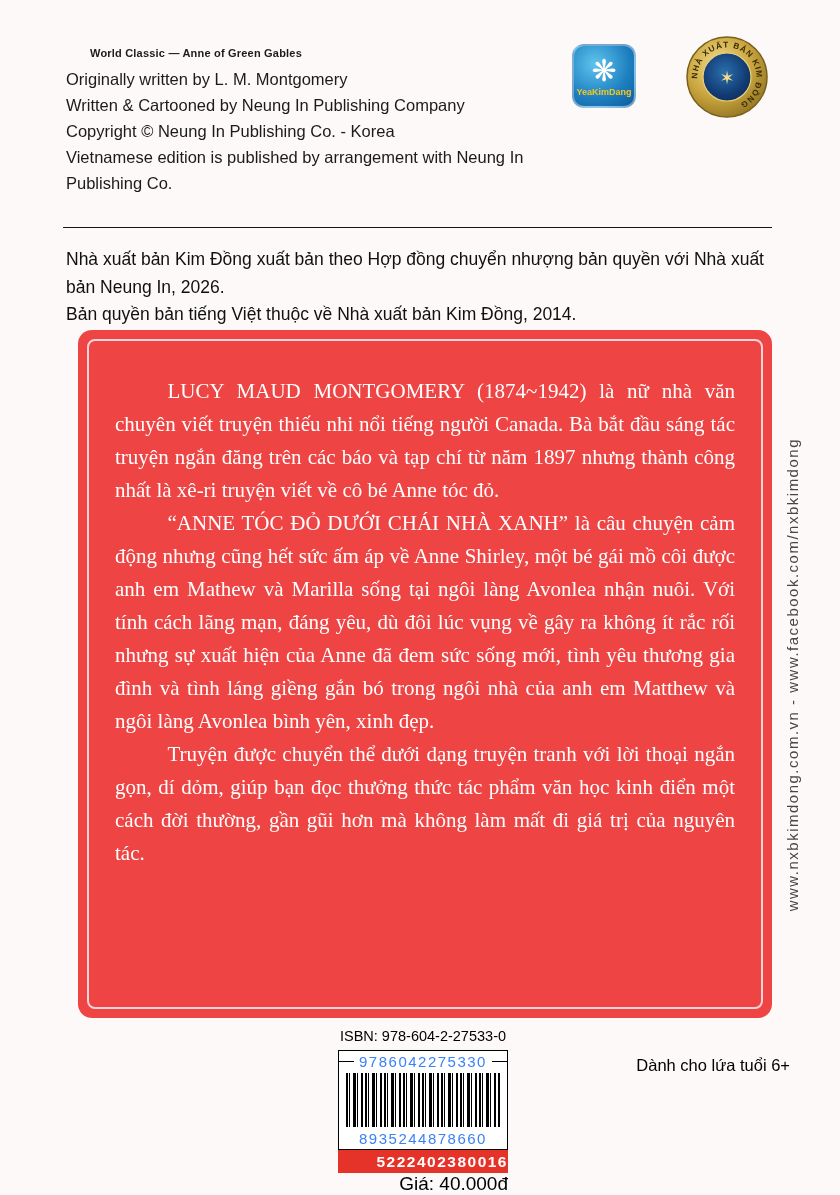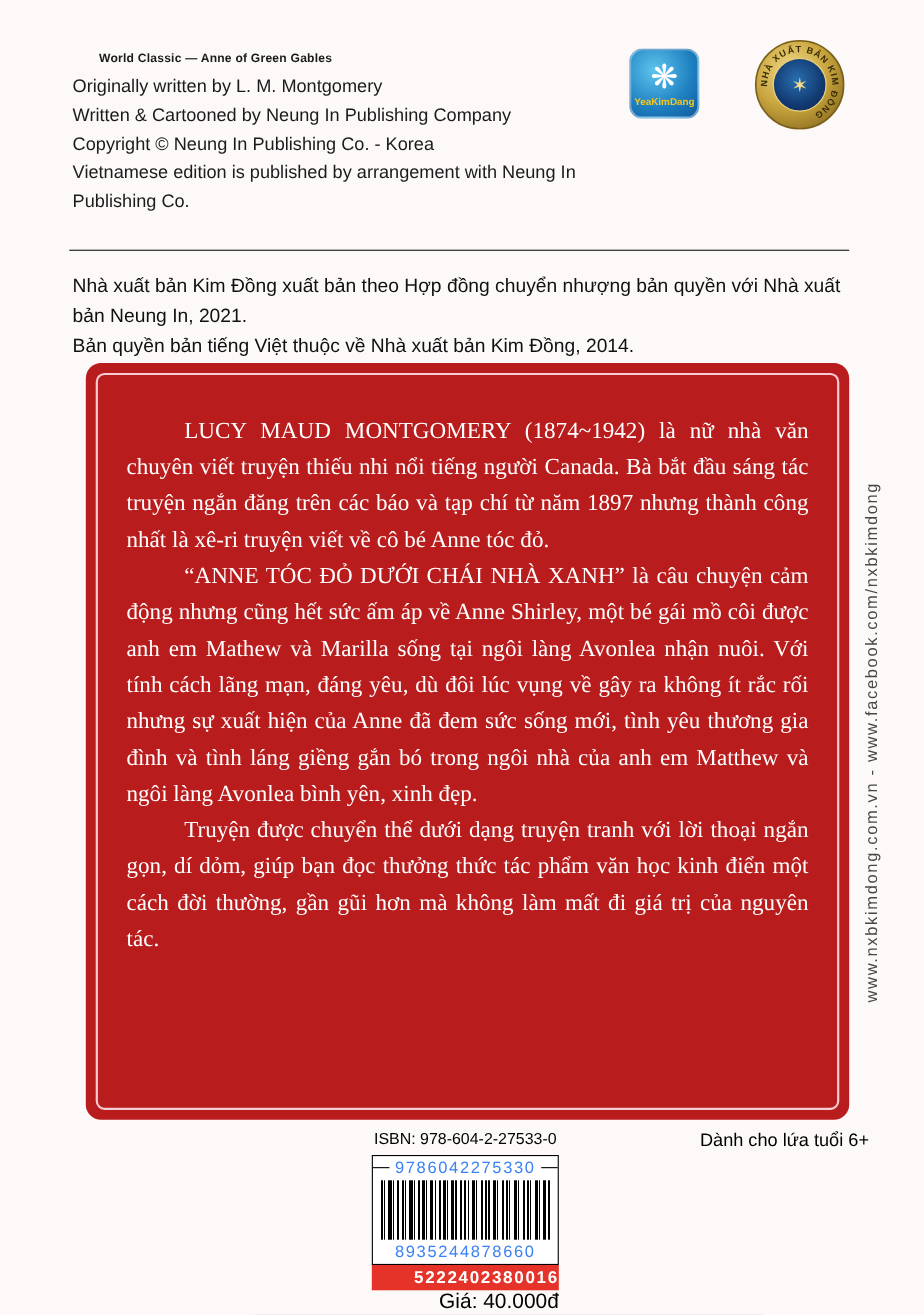--- a/index.html
+++ b/index.html
@@ -22,32 +22,32 @@
   .logo-yea .glyph{color:#fff;font-size:30px;line-height:32px;}
   .logo-yea .label{color:#f6c81e;font-size:9px;font-weight:bold;line-height:10px;}
   .logo-seal{position:absolute;left:686px;top:36px;width:82px;height:82px;}
   
   .divider{position:absolute;left:63px;top:227px;width:709px;border-top:1.7px solid #151515;}
   
   .notice{position:absolute;left:66px;top:246px;width:706px;font-size:17.5px;line-height:27.5px;color:#101010;}
   .notice p{margin:0;}
   
   .pink-box{position:absolute;left:78px;top:330px;width:694px;height:688px;
-    background:#b91c1c;border-radius:14px;box-sizing:border-box;padding:9px;}
+    background:#ef4444;border-radius:14px;box-sizing:border-box;padding:9px;}
   .pink-box-inner{width:100%;height:100%;box-sizing:border-box;border:2px solid rgba(255,235,243,.85);
     border-radius:8px;padding:34px 26px;color:#fff;
     font-family:"Liberation Serif","DejaVu Serif",serif;font-size:21px;line-height:33px;text-align:justify;}
   .pink-box-inner p{margin:0;text-indent:2.5em;}
   
   .vertical-sites{position:absolute;left:784px;top:438px;
     writing-mode:vertical-rl;transform:rotate(180deg);
     font-size:15px;letter-spacing:1.5px;color:#474747;white-space:nowrap;}
   
   .isbn-label{position:absolute;left:338px;top:1028px;width:170px;text-align:center;font-size:14.5px;color:#000;}
-  .age{position:absolute;left:590px;top:1028px;width:200px;text-align:right;font-size:16.5px;color:#000;}
+  .age{position:absolute;left:590px;top:1056px;width:200px;text-align:right;font-size:16.5px;color:#000;}
   .barcode-box{position:absolute;left:338px;top:1050px;width:170px;height:100px;box-sizing:border-box;
     border:1.5px solid #000;background:#fff;display:flex;flex-direction:column;}
   .bc-num{position:relative;text-align:center;font-size:15px;letter-spacing:1.5px;height:21px;line-height:21px;color:#3b82f6;}
   .bc-num.lined::before{content:"";position:absolute;left:0;right:0;top:10px;border-top:1.3px solid #000;}
   .bc-num span{position:relative;background:#fff;padding:0 5px;}
   .bars{flex:1;margin:1px 7px 1px 7px;
     background:repeating-linear-gradient(90deg,
       #000 0 2px,#fff 2px 3px,
       #000 3px 4px,#fff 4px 7px,
       #000 7px 10px,#fff 10px 11px,
@@ -96,21 +96,21 @@
       <text font-size="8.2" font-weight="bold" fill="#3a2c06" letter-spacing="1" font-family="Liberation Sans, DejaVu Sans, sans-serif">
         <textPath href="#sealRing" startOffset="24%">NHÀ XUẤT BẢN KIM ĐỒNG</textPath>
       </text>
       <text x="41" y="48" text-anchor="middle" font-size="18" fill="#f3dc8a">✶</text>
     </svg>
   </div>
 
   <div class="divider"></div>
 
   <div class="notice">
-    <p>Nhà xuất bản Kim Đồng xuất bản theo Hợp đồng chuyển nhượng bản quyền với Nhà xuất bản Neung In, 2021.</p>
+    <p>Nhà xuất bản Kim Đồng xuất bản theo Hợp đồng chuyển nhượng bản quyền với Nhà xuất bản Neung In, 2026.</p>
     <p>Bản quyền bản tiếng Việt thuộc về Nhà xuất bản Kim Đồng, 2014.</p>
   </div>
 
   <div class="pink-box">
     <div class="pink-box-inner">
       <p>LUCY MAUD MONTGOMERY (1874~1942) là nữ nhà văn chuyên viết truyện thiếu nhi nổi tiếng người Canada. Bà bắt đầu sáng tác truyện ngắn đăng trên các báo và tạp chí từ năm 1897 nhưng thành công nhất là xê-ri truyện viết về cô bé Anne tóc đỏ.</p>
       <p>“ANNE TÓC ĐỎ DƯỚI CHÁI NHÀ XANH” là câu chuyện cảm động nhưng cũng hết sức ấm áp về Anne Shirley, một bé gái mồ côi được anh em Mathew và Marilla sống tại ngôi làng Avonlea nhận nuôi. Với tính cách lãng mạn, đáng yêu, dù đôi lúc vụng về gây ra không ít rắc rối nhưng sự xuất hiện của Anne đã đem sức sống mới, tình yêu thương gia đình và tình láng giềng gắn bó trong ngôi nhà của anh em Matthew và ngôi làng Avonlea bình yên, xinh đẹp.</p>
       <p>Truyện được chuyển thể dưới dạng truyện tranh với lời thoại ngắn gọn, dí dỏm, giúp bạn đọc thưởng thức tác phẩm văn học kinh điển một cách đời thường, gần gũi hơn mà không làm mất đi giá trị của nguyên tác.</p>
     </div>
   </div>

